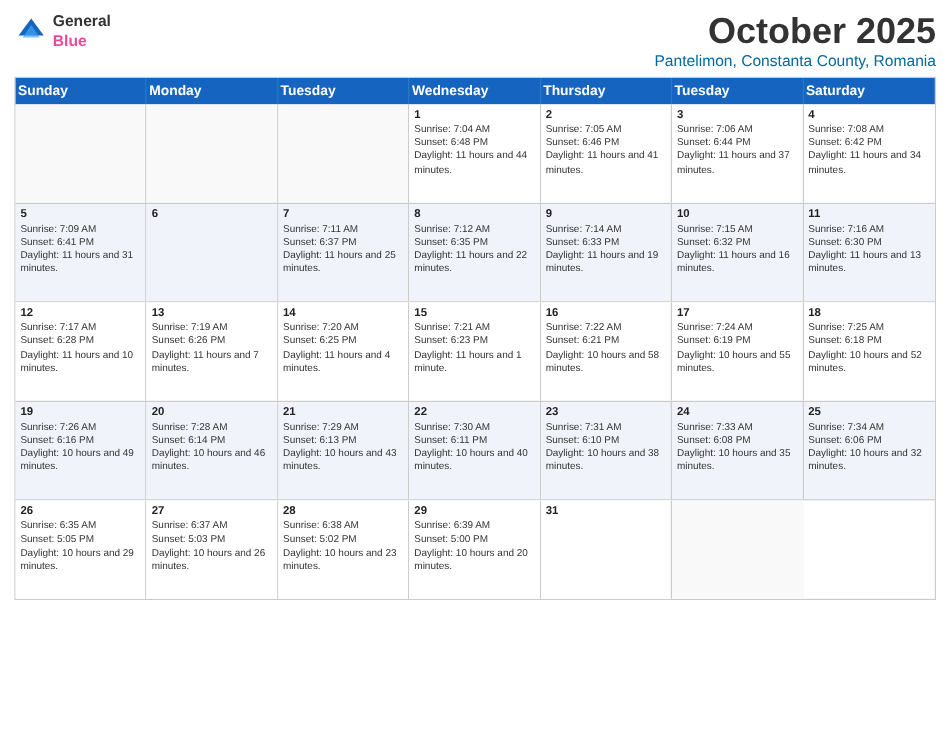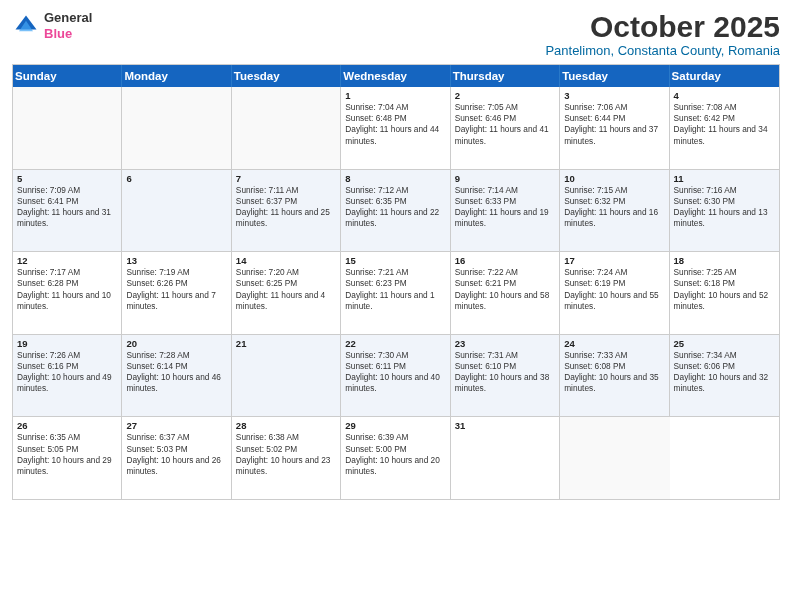--- a/index.html
+++ b/index.html
@@ -223,20 +223,21 @@
           <div class="cal-cell alt-row">
             <div class="day-num">19</div>
             <div class="cell-info">Sunrise: 7:26 AM<br>Sunset: 6:16 PM<br>Daylight: 10 hours and 49 minutes.</div>
           </div>
           <div class="cal-cell alt-row">
             <div class="day-num">20</div>
             <div class="cell-info">Sunrise: 7:28 AM<br>Sunset: 6:14 PM<br>Daylight: 10 hours and 46 minutes.</div>
           </div>
           <div class="cal-cell alt-row">
             <div class="day-num">21</div>
+            <div class="cell-info">Sunrise: 7:29 AM<br>Sunset: 6:13 PM<br>Daylight: 10 hours and 43 minutes.</div>
           </div>
           <div class="cal-cell alt-row">
             <div class="day-num">22</div>
             <div class="cell-info">Sunrise: 7:30 AM<br>Sunset: 6:11 PM<br>Daylight: 10 hours and 40 minutes.</div>
           </div>
           <div class="cal-cell alt-row">
             <div class="day-num">23</div>
             <div class="cell-info">Sunrise: 7:31 AM<br>Sunset: 6:10 PM<br>Daylight: 10 hours and 38 minutes.</div>
           </div>
           <div class="cal-cell alt-row">

